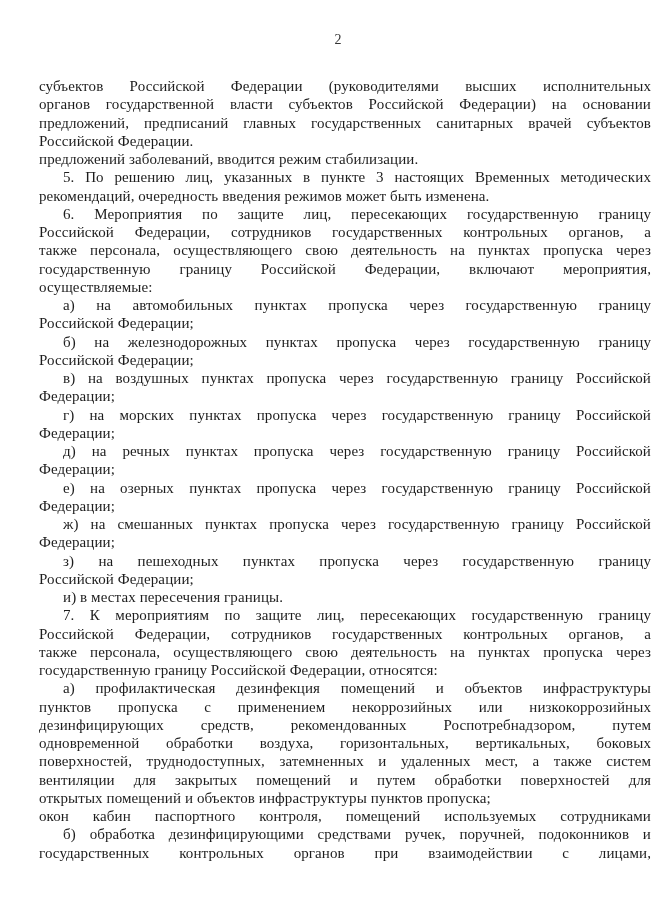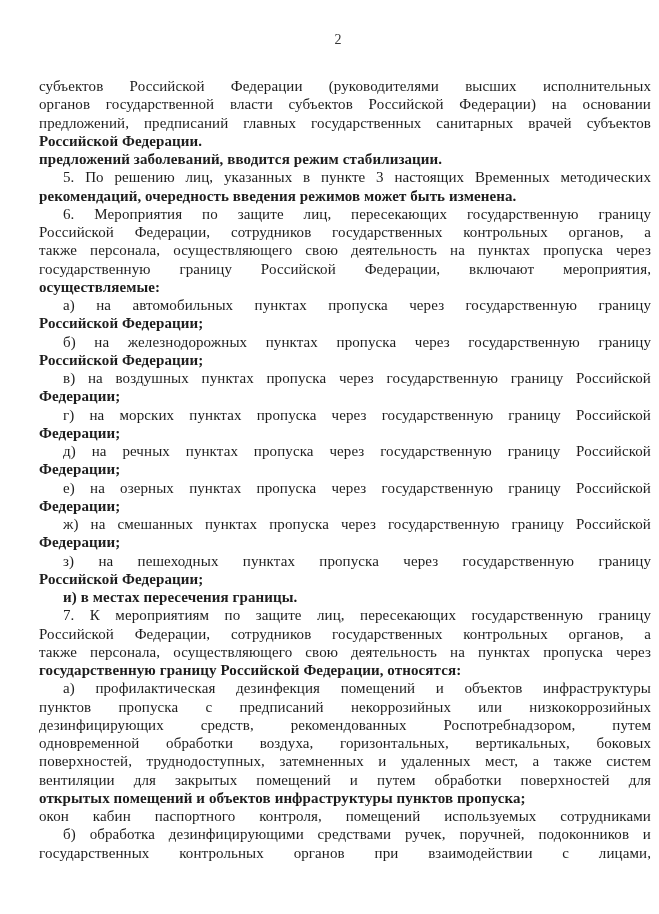--- a/index.html
+++ b/index.html
@@ -40,21 +40,20 @@
     font-size: 15px;
     line-height: 18.25px;
     letter-spacing: 0.1px;
     text-align: justify;
     text-align-last: justify;
     white-space: normal;
   }
   .line.last {
     text-align: left;
     text-align-last: left;
-    font-weight: bold;
   }
   .line.indent {
     text-indent: 24px;
   }
 </style>
 </head>
 <body>
 
 <div class="page">
   <div class="page-number">2</div>
@@ -115,21 +114,21 @@
         <div class="line last indent">и) в местах пересечения границы.</div>
       </div>
       <div class="para">
         <div class="line indent">7. К мероприятиям по защите лиц, пересекающих государственную границу</div>
         <div class="line">Российской Федерации, сотрудников государственных контрольных органов, а</div>
         <div class="line">также персонала, осуществляющего свою деятельность на пунктах пропуска через</div>
         <div class="line last">государственную границу Российской Федерации, относятся:</div>
       </div>
       <div class="para">
         <div class="line indent">а) профилактическая дезинфекция помещений и объектов инфраструктуры</div>
-        <div class="line">пунктов пропуска с предписаний некоррозийных или низкокоррозийных</div>
+        <div class="line">пунктов пропуска с применением некоррозийных или низкокоррозийных</div>
         <div class="line">дезинфицирующих средств, рекомендованных Роспотребнадзором, путем</div>
         <div class="line">одновременной обработки воздуха, горизонтальных, вертикальных, боковых</div>
         <div class="line">поверхностей, труднодоступных, затемненных и удаленных мест, а также систем</div>
         <div class="line">вентиляции для закрытых помещений и путем обработки поверхностей для</div>
         <div class="line last">открытых помещений и объектов инфраструктуры пунктов пропуска;</div>
       </div>
       <div class="para">
         <div class="line">окон кабин паспортного контроля, помещений используемых сотрудниками</div>
         <div class="line indent">б) обработка дезинфицирующими средствами ручек, поручней, подоконников и</div>
         <div class="line">государственных контрольных органов при взаимодействии с лицами,</div>

